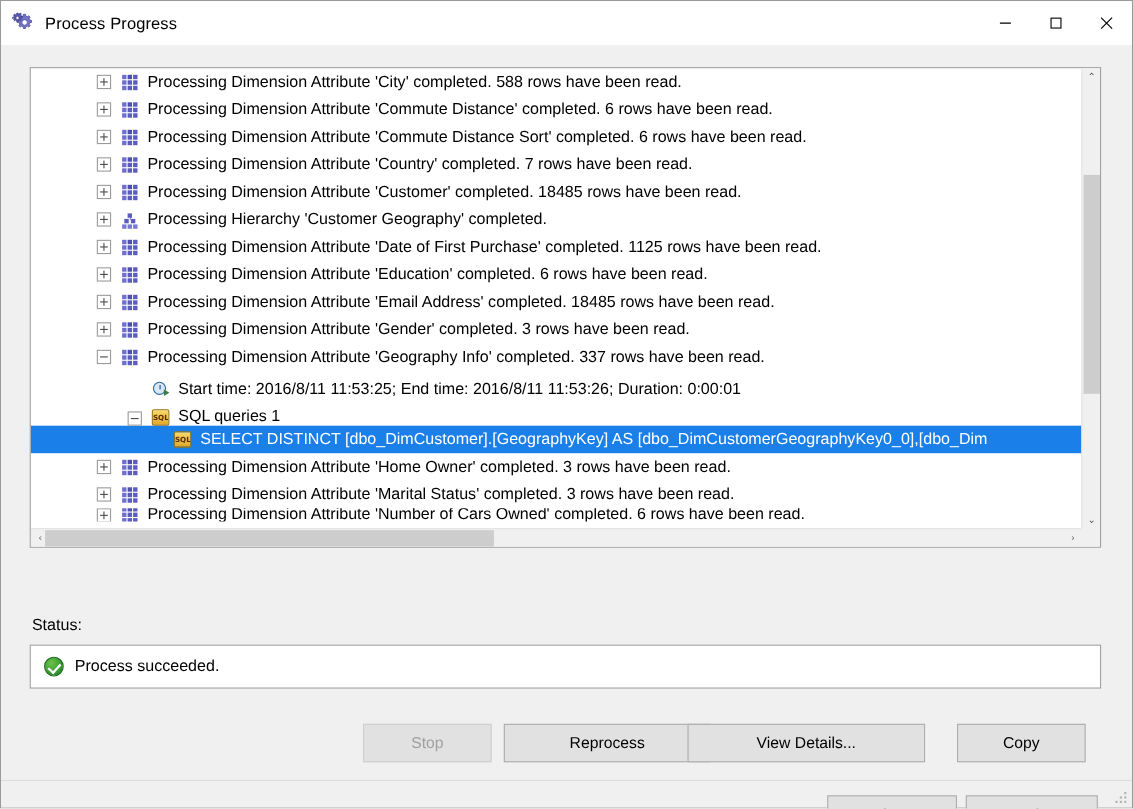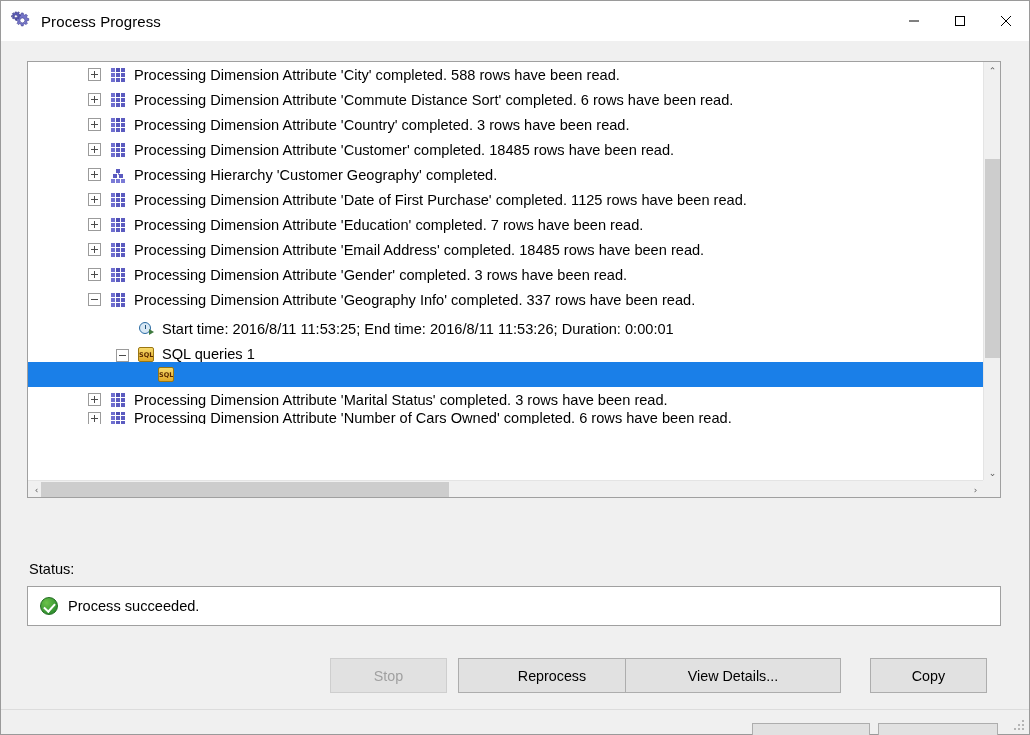--- a/index.html
+++ b/index.html
@@ -342,36 +342,51 @@
               <i></i>
               <i></i>
               <i></i>
               <i></i>
               <i></i>
               <i></i>
               <i></i>
               <i></i>
               <i></i>
             </div>
+            <span>Processing Dimension Attribute 'Commute Distance' completed. 6 rows have been read.</span>
+          </div>
+          <div class="trow ind1">
+            <div class="expander plus"></div>
+            <div class="icon-attr">
+              <i></i>
+              <i></i>
+              <i></i>
+              <i></i>
+              <i></i>
+              <i></i>
+              <i></i>
+              <i></i>
+              <i></i>
+            </div>
             <span>Processing Dimension Attribute 'Commute Distance Sort' completed. 6 rows have been read.</span>
           </div>
           <div class="trow ind1">
             <div class="expander plus"></div>
             <div class="icon-attr">
               <i></i>
               <i></i>
               <i></i>
               <i></i>
               <i></i>
               <i></i>
               <i></i>
               <i></i>
               <i></i>
             </div>
-            <span>Processing Dimension Attribute 'Country' completed. 3 rows have been read.</span>
+            <span>Processing Dimension Attribute 'Country' completed. 7 rows have been read.</span>
           </div>
           <div class="trow ind1">
             <div class="expander plus"></div>
             <div class="icon-attr">
               <i></i>
               <i></i>
               <i></i>
               <i></i>
               <i></i>
               <i></i>
@@ -414,21 +429,21 @@
               <i></i>
               <i></i>
               <i></i>
               <i></i>
               <i></i>
               <i></i>
               <i></i>
               <i></i>
               <i></i>
             </div>
-            <span>Processing Dimension Attribute 'Education' completed. 7 rows have been read.</span>
+            <span>Processing Dimension Attribute 'Education' completed. 6 rows have been read.</span>
           </div>
           <div class="trow ind1">
             <div class="expander plus"></div>
             <div class="icon-attr">
               <i></i>
               <i></i>
               <i></i>
               <i></i>
               <i></i>
               <i></i>
@@ -478,20 +493,36 @@
             <span>Start time: 2016/8/11 11:53:25; End time: 2016/8/11 11:53:26; Duration: 0:00:01</span>
           </div>
           <div class="trow ind2">
             <div class="expander minus"></div>
             <div class="icon-sql"></div>
             <span>SQL queries 1</span>
           </div>
           <div class="trow ind3 sel">
             <div class="expander none"></div>
             <div class="icon-sql"></div>
+            <span>SELECT   DISTINCT  [dbo_DimCustomer].[GeographyKey] AS [dbo_DimCustomerGeographyKey0_0],[dbo_Dim</span>
+          </div>
+          <div class="trow ind1">
+            <div class="expander plus"></div>
+            <div class="icon-attr">
+              <i></i>
+              <i></i>
+              <i></i>
+              <i></i>
+              <i></i>
+              <i></i>
+              <i></i>
+              <i></i>
+              <i></i>
+            </div>
+            <span>Processing Dimension Attribute 'Home Owner' completed. 3 rows have been read.</span>
           </div>
           <div class="trow ind1">
             <div class="expander plus"></div>
             <div class="icon-attr">
               <i></i>
               <i></i>
               <i></i>
               <i></i>
               <i></i>
               <i></i>

